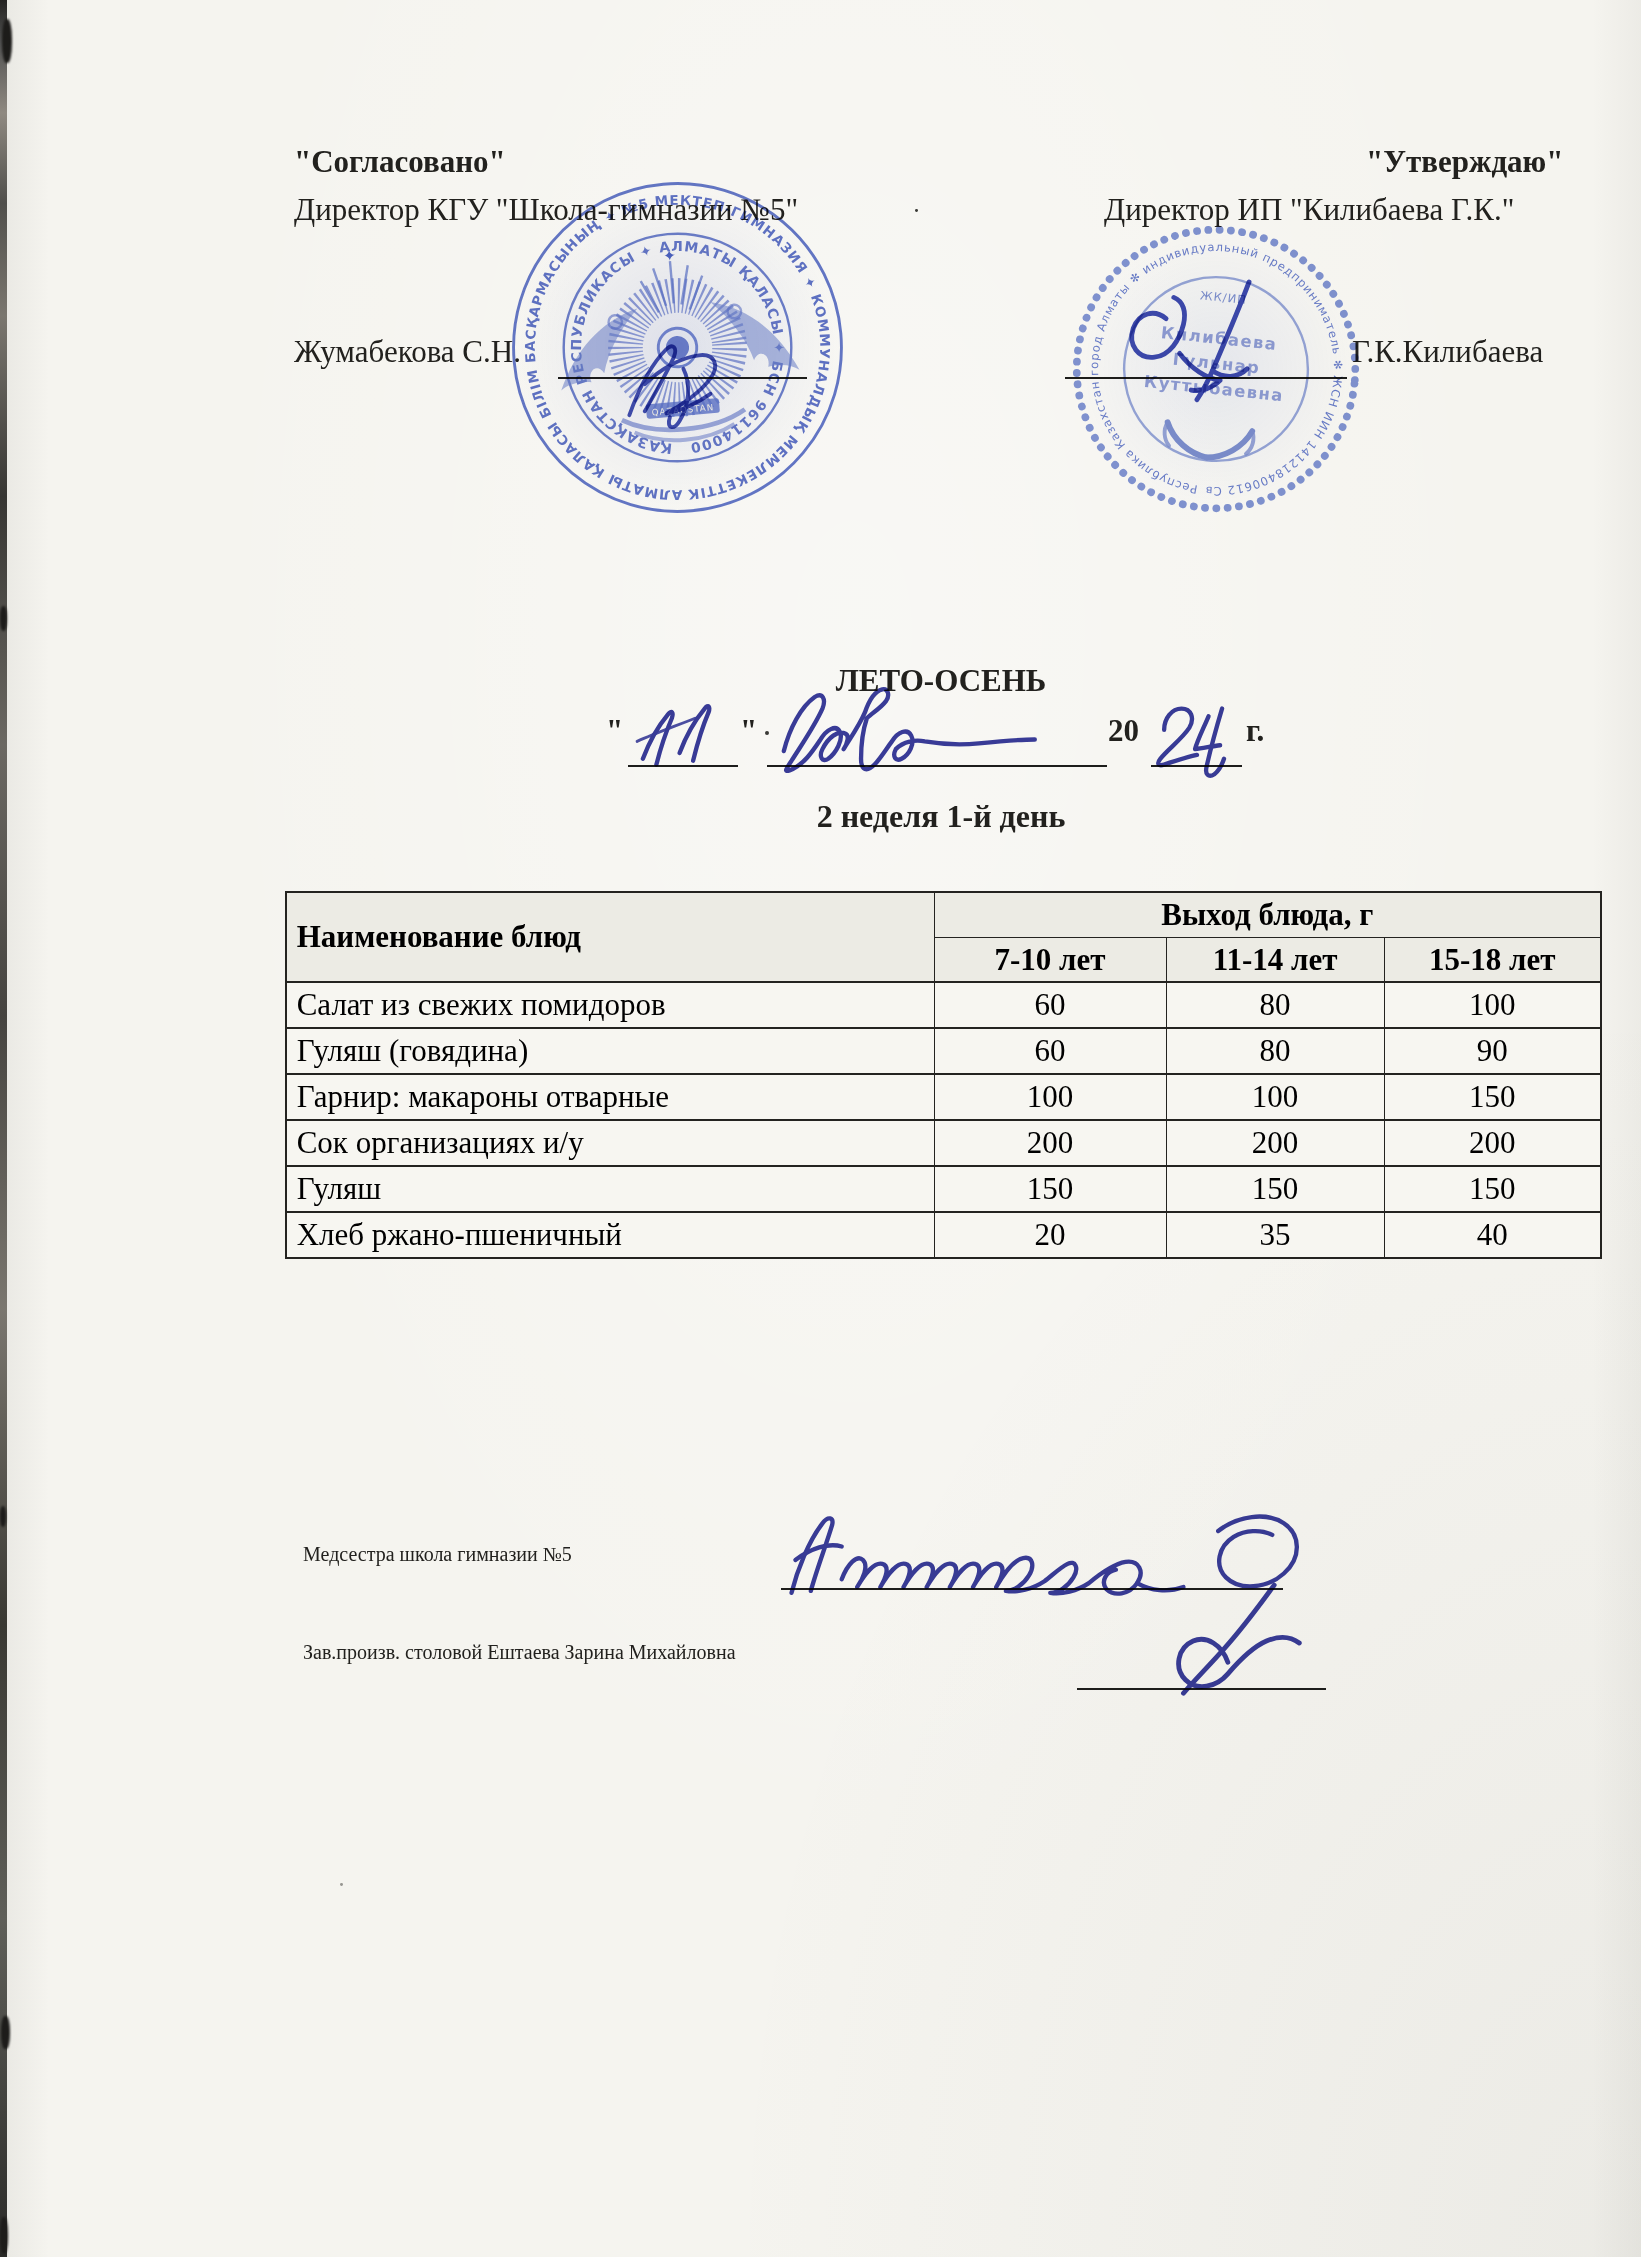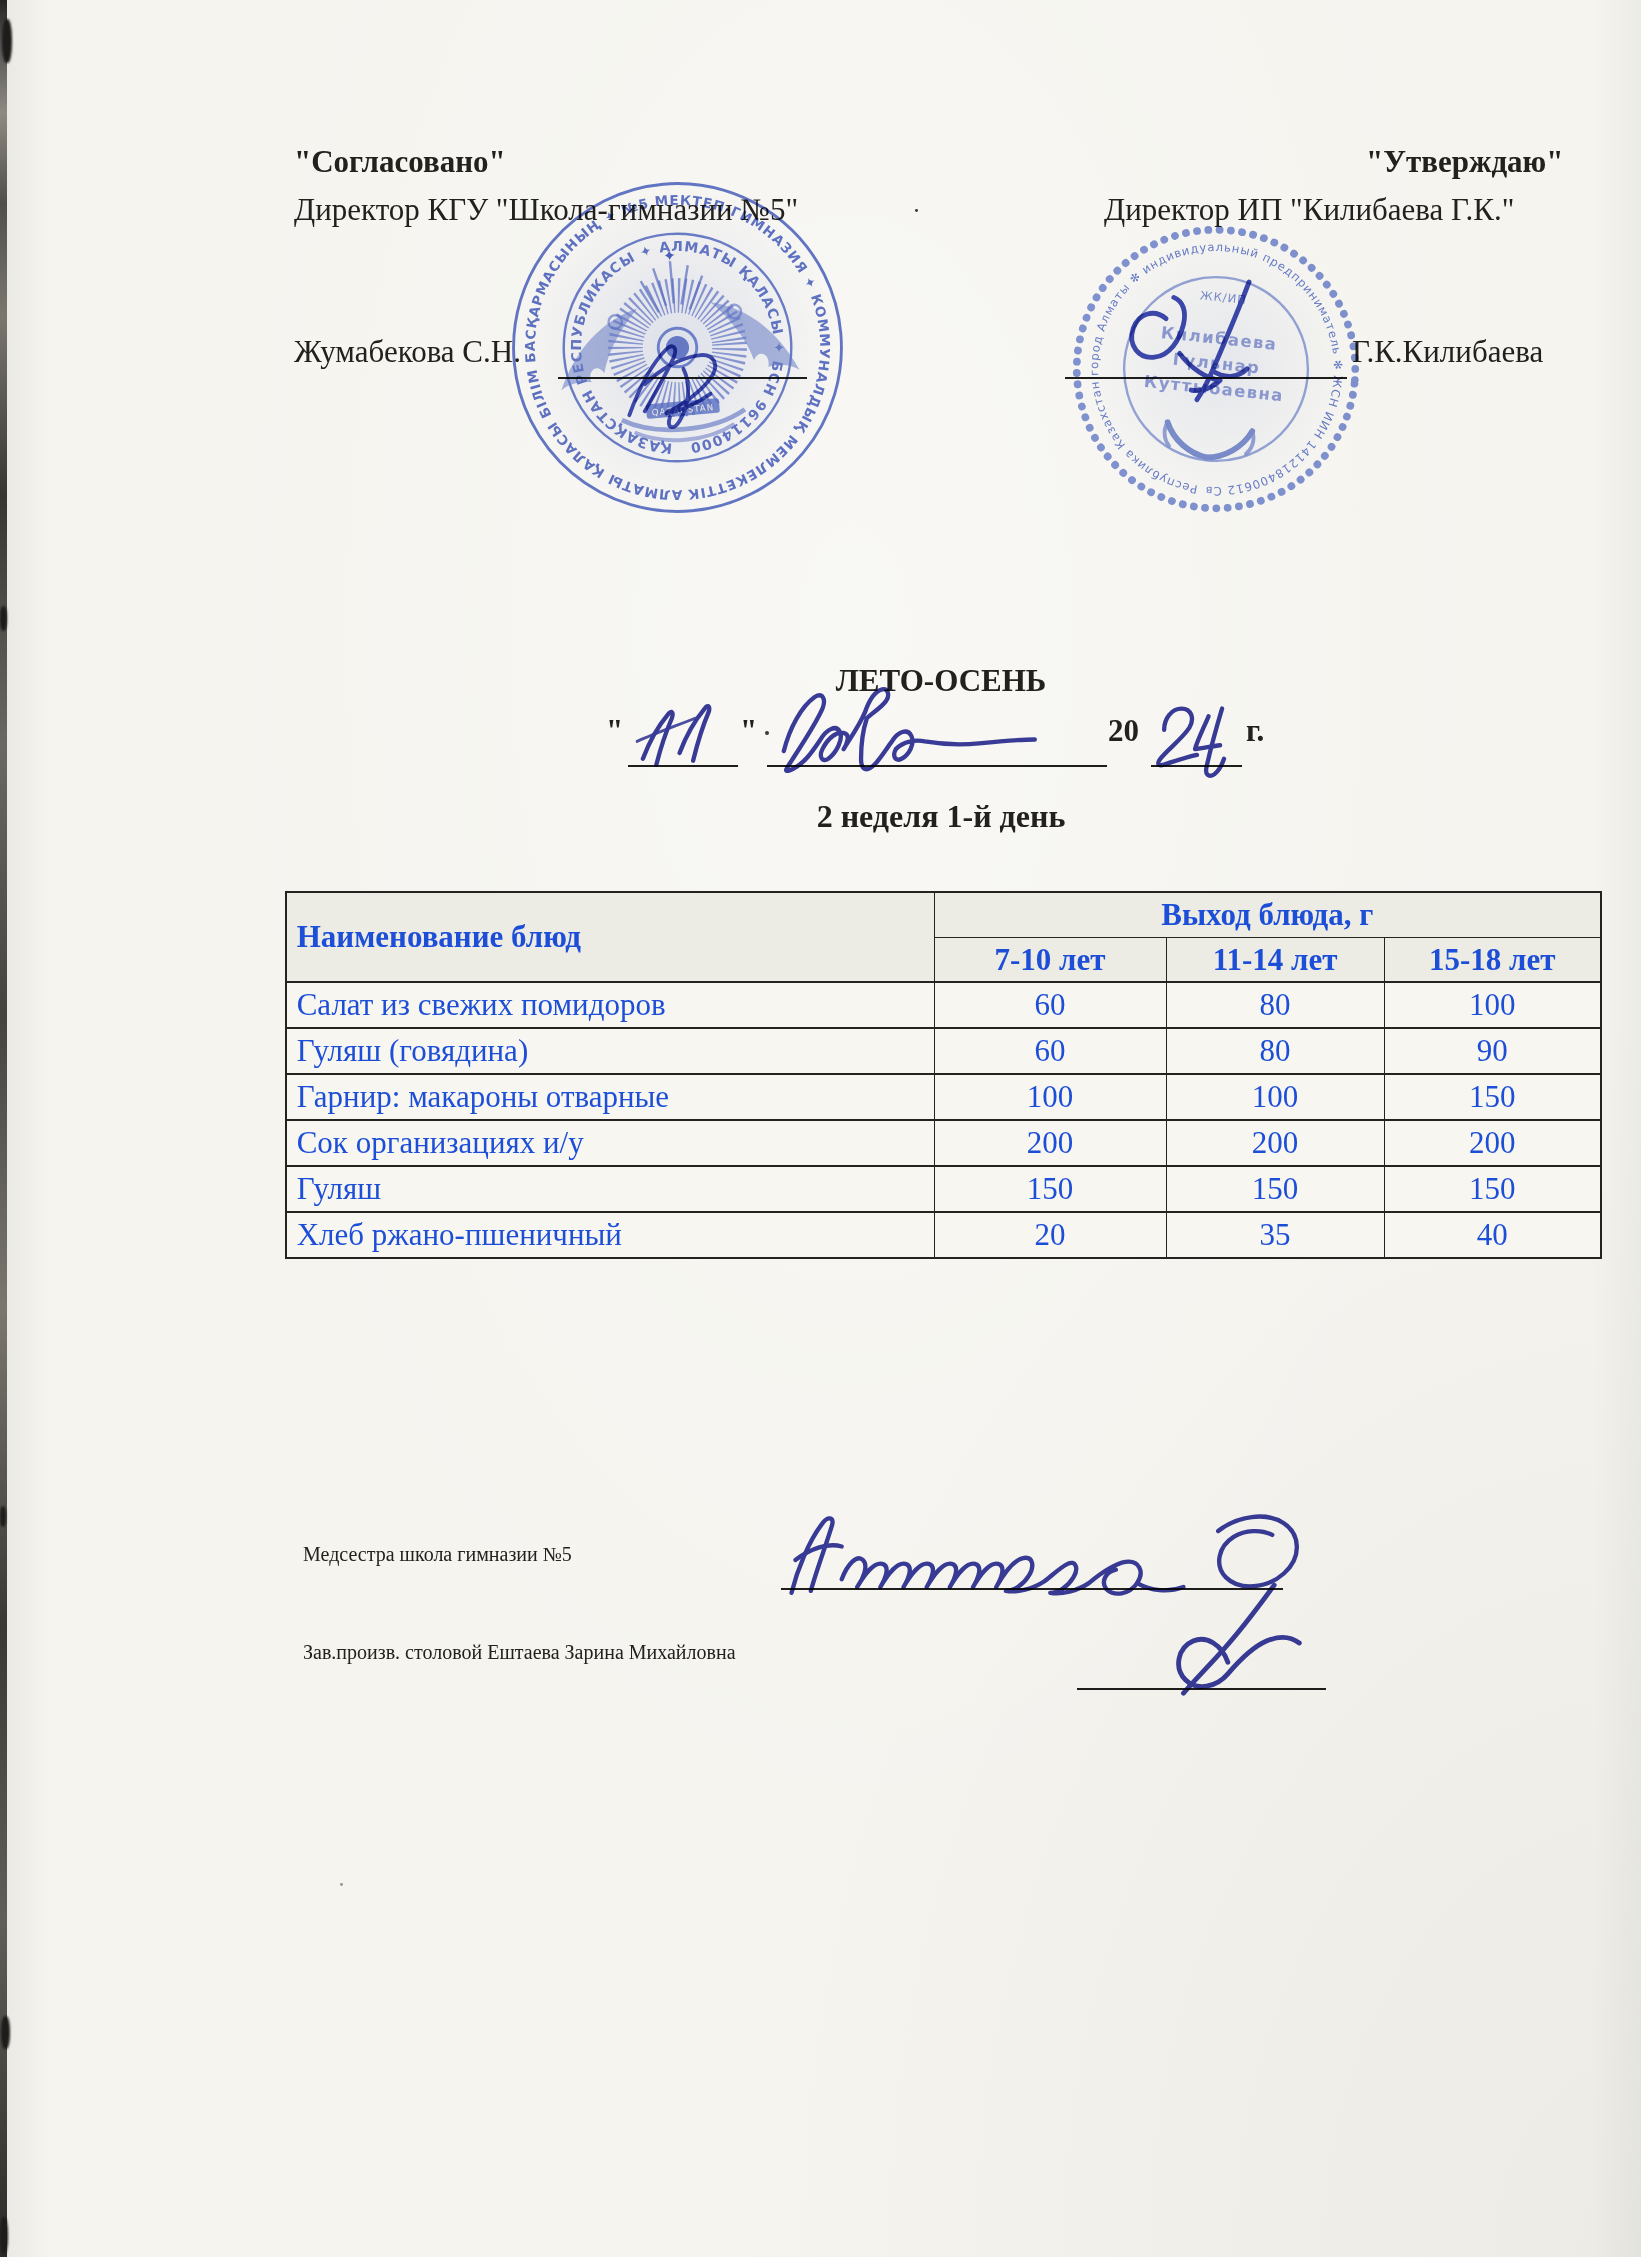--- a/index.html
+++ b/index.html
@@ -18,21 +18,21 @@
   .stamp{position:absolute;z-index:4;mix-blend-mode:multiply;}
   .stamp-school{left:502px;top:172px;transform:rotate(-5deg);}
   .stamp-ip{left:1069px;top:222px;transform:rotate(6deg);}
   .ring-lg{font-family:"DejaVu Sans",sans-serif;font-weight:bold;font-size:14px;letter-spacing:1px;fill:#4a61c4;opacity:.88;}
   .ring-md{font-family:"DejaVu Sans",sans-serif;font-weight:bold;font-size:14.5px;letter-spacing:1px;fill:#4a61c4;opacity:.85;}
   .ring-sm{font-family:"DejaVu Sans",sans-serif;font-size:12px;letter-spacing:0.9px;fill:#5b72cc;opacity:.9;}
   .stamp-name{font-family:"DejaVu Sans",sans-serif;font-weight:bold;font-size:17px;letter-spacing:1.5px;fill:#8494d6;opacity:.9;}
   .stamp-small{font-family:"DejaVu Sans",sans-serif;font-size:12px;letter-spacing:1px;fill:#7d90d4;}
   #handwriting-overlay{position:absolute;left:0;top:0;z-index:5;mix-blend-mode:multiply;pointer-events:none;}
   .menu-table{position:absolute;left:285px;top:891px;width:1315px;border-collapse:collapse;table-layout:fixed;z-index:3;
-    font-size:31px;color:#1d4ed8;}
+    font-size:31px;color:#000000;}
   .menu-table th,.menu-table td{border:1.9px solid #242320;overflow:hidden;}
   .menu-table{border:2.9px solid #242320;}
   .menu-table thead th{background:#ecebe4;font-weight:bold;}
   .menu-table tbody td{border-top-width:2.9px;background:#f7f6f1;height:42px;margin-left:24px;}
   .menu-table thead tr:last-child th{border-bottom-width:2.9px;text-align:center;}
   th.name-h{ text-align:left;padding-left:9.7px;}
   td.name-c{ text-align:left;padding-left:9.7px;}
   td.val-c{ text-align:center;}
   th.age-h{ text-align:center;height:41px;}
   th.span-h{ height:42px;}

